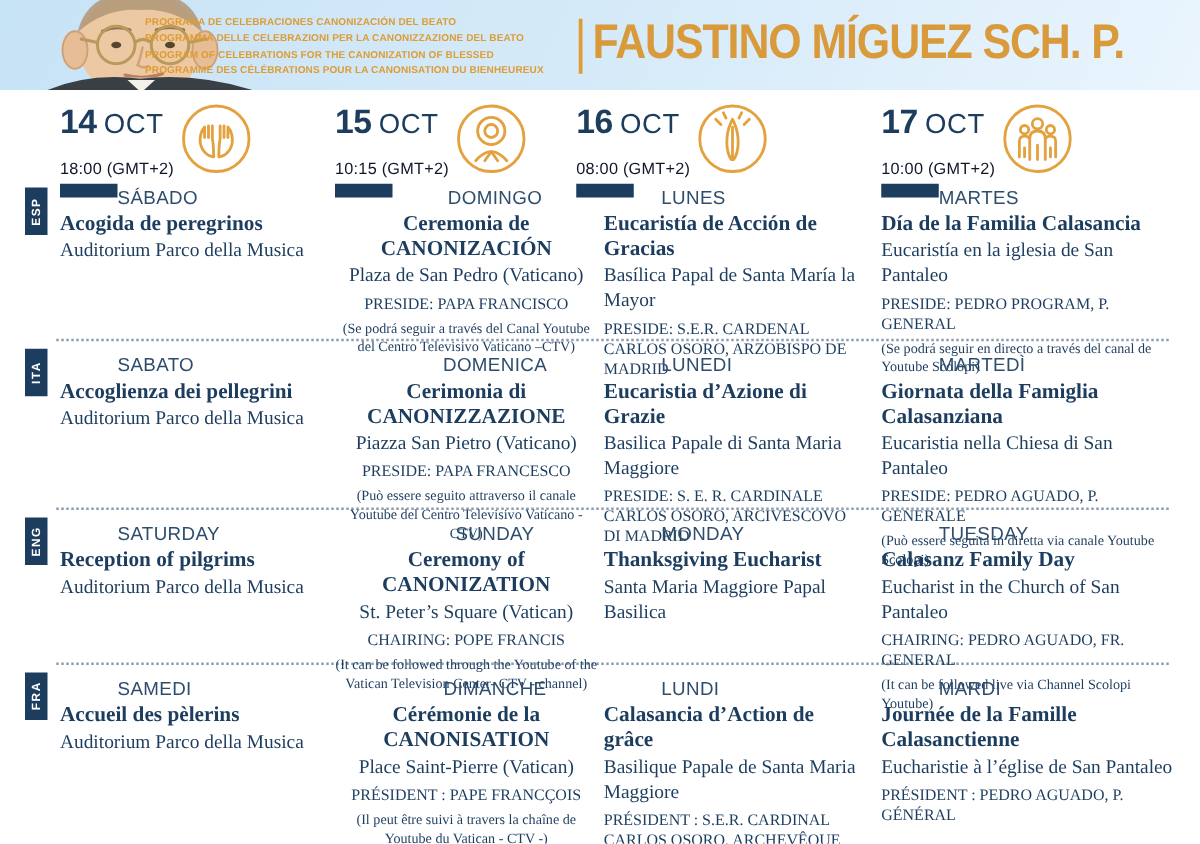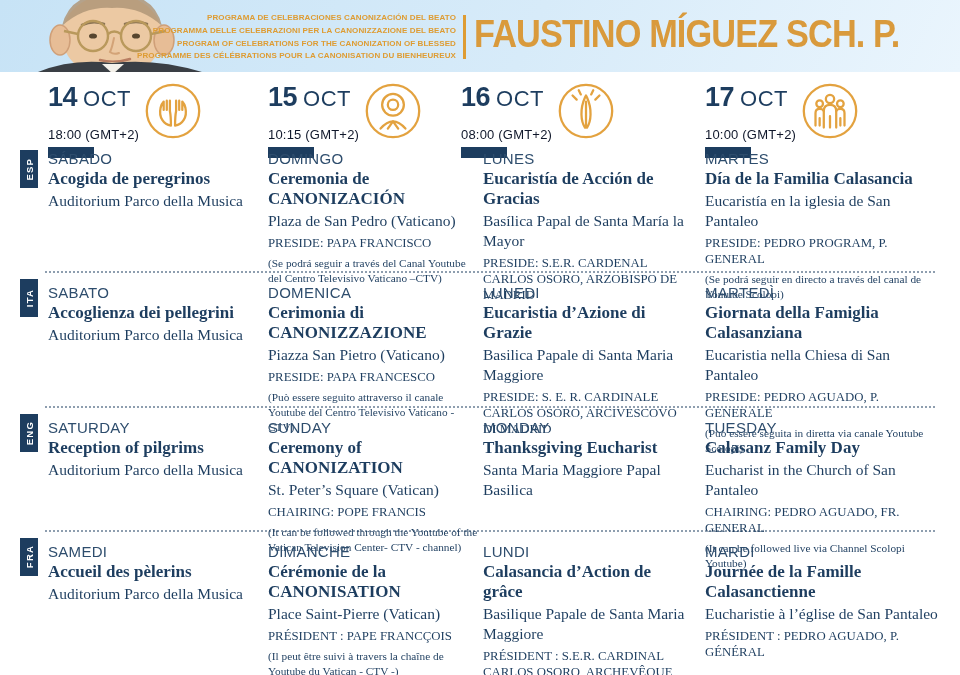--- a/index.html
+++ b/index.html
@@ -3,21 +3,21 @@
 <meta charset="utf-8">
 <style>
   html,body{margin:0;padding:0;}
   body{width:960px;height:675px;background:#ffffff;font-family:"Liberation Sans",sans-serif;overflow:hidden;}
   .page{position:relative;width:960px;height:675px;background:#ffffff;}
 
   
   .hdr{position:absolute;top:0;left:0;width:960px;height:72px;
        background:linear-gradient(115deg,#c7e3f6 0%,#d7ebf9 55%,#eaf5fd 100%);}
   .portrait{position:absolute;left:0;top:0;}
-  .plines{position:absolute;top:12px;right:504px;width:340px;text-align:right;
+  .plines{position:absolute;top:12px;right:504px;width:340px;text-align:left;
           color:#de9c33;font-weight:bold;font-size:8px;line-height:1.6;letter-spacing:.1px;}
   .hdiv{position:absolute;left:463px;top:15px;width:3px;height:44px;background:#de9c33;}
   .htitle{position:absolute;left:474px;top:12px;font-size:39px;font-weight:bold;color:#d99a3c;
           letter-spacing:-1px;transform:scaleX(.88);transform-origin:left top;white-space:nowrap;}
 
   
   .dates{position:absolute;top:82px;left:0;width:960px;height:64px;}
   .dcol{position:absolute;top:0;height:64px;}
   .dc1{left:48px;text-align:center;} .dc2{left:268px;} .dc3{left:461px;} .dc4{left:705px;}
   .dline{display:flex;align-items:baseline;gap:6px;color:#1d3d5f;}
@@ -36,22 +36,22 @@
   .sep{position:absolute;left:45px;width:890px;height:0;border-top:2px dotted rgba(29,61,95,.5);}
   .sep1{top:271px;} .sep2{top:406px;} .sep3{top:530px;}
 
   .tab{position:absolute;left:20px;width:18px;height:38px;background:#1d3d5f;color:#fff;
        display:flex;align-items:center;justify-content:center;}
   .t1{top:5px;} .t2{top:7px;}
   .tab span{writing-mode:vertical-rl;transform:rotate(180deg);font-size:9.5px;font-weight:bold;letter-spacing:1.2px;}
 
   .cell{position:absolute;color:#1d3d5f;}
   .top1 .cell{top:5px;} .top2 .cell{top:12px;}
-  .c1{left:48px;width:196px;} .c2{left:268px;width:210px;} .c3{left:483px;width:204px;} .c4{left:705px;width:233px;}
-  .eday{font-size:15px;color:#2e4d6d;letter-spacing:.3px;margin-bottom:2px;}
+  .c1{left:48px;width:196px;} .c2{left:268px;width:210px;text-align:center;} .c3{left:483px;width:204px;} .c4{left:705px;width:233px;}
+  .eday{font-size:15px;color:#2e4d6d;letter-spacing:.3px;margin-bottom:2px;margin-left:46px;}
   .etitle{font-family:"Liberation Serif",serif;font-size:17px;font-weight:bold;line-height:1.18;margin-bottom:2px;}
   .evenue{font-family:"Liberation Serif",serif;font-size:15.5px;line-height:1.3;margin-bottom:5px;}
   .epres{font-family:"Liberation Serif",serif;font-size:12.8px;line-height:1.25;margin-bottom:4px;}
   .enote{font-family:"Liberation Serif",serif;font-size:11.3px;line-height:1.3;}
 
   .ic{stroke:#e3a23f;fill:none;stroke-width:2.2;stroke-linecap:round;stroke-linejoin:round;}
 </style>
 </head>
 <body>
 

